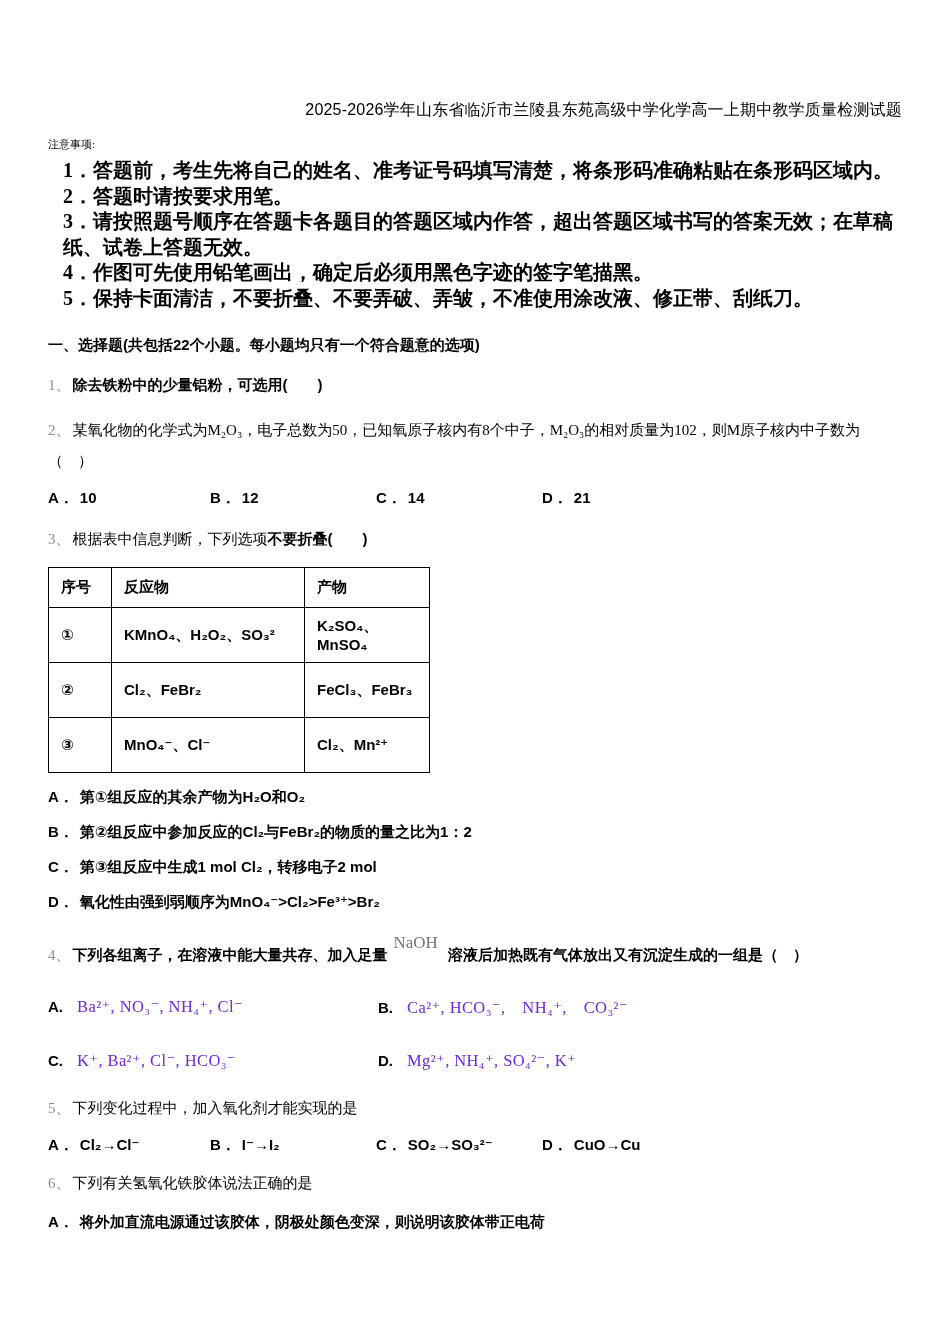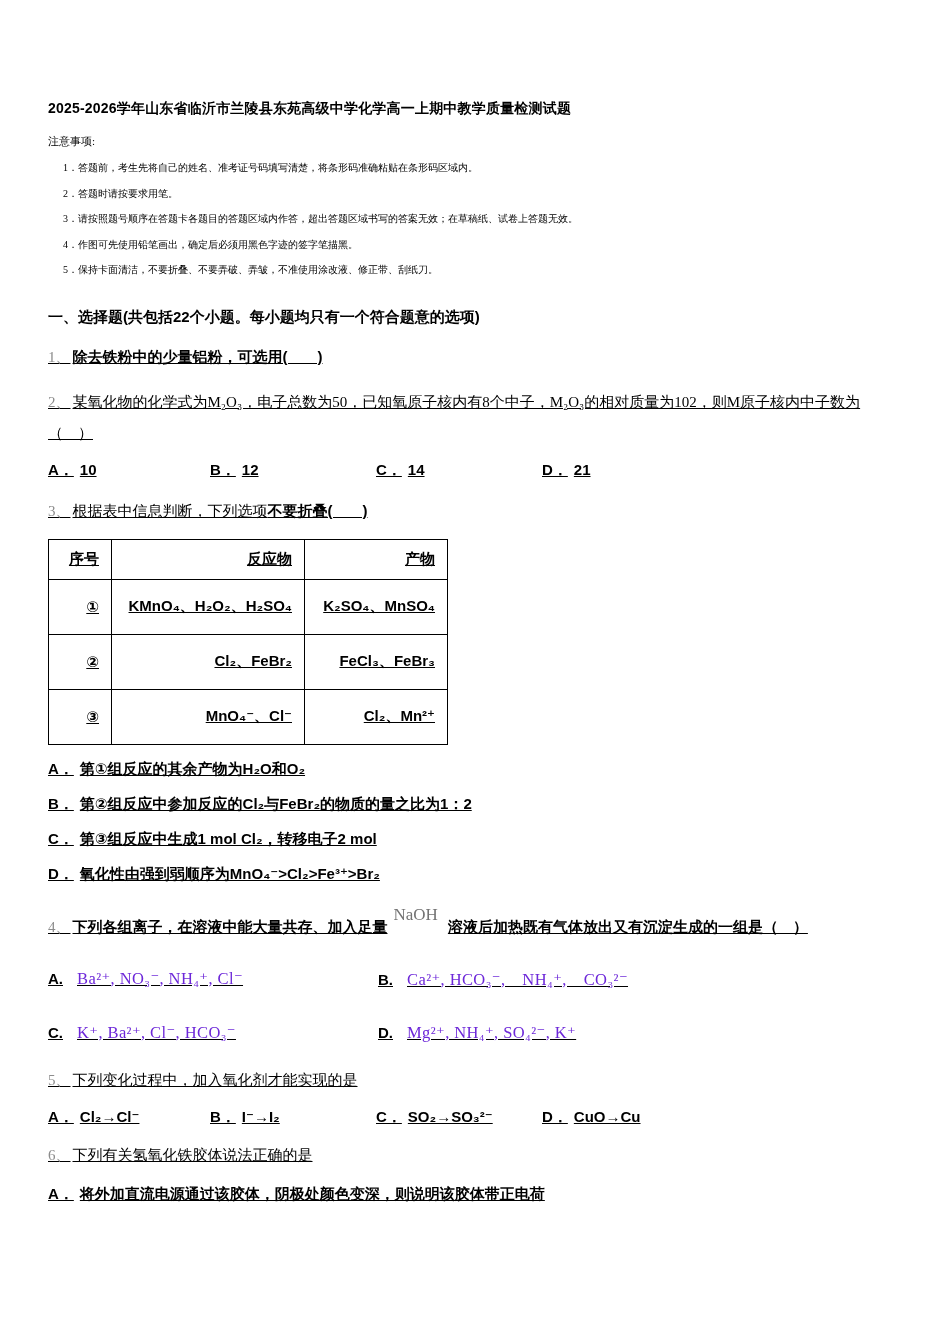--- a/index.html
+++ b/index.html
@@ -10,38 +10,38 @@
     background: #ffffff;
     color: #000000;
     font-family: "Liberation Serif", "DejaVu Serif", serif;
     font-size: 15px;
     overflow: hidden;
   }
   .page { padding: 100px 48px 0 48px; }
 
   .title {
     font-family: "Liberation Sans", "DejaVu Sans", sans-serif;
-    font-weight: 700;
-    font-size: 14px;
-    text-align: left;
+    font-weight: 400;
+    font-size: 16px;
+    text-align: right;
     margin: 0 0 16px 0;
     letter-spacing: 0.2px;
   }
 
   .notice-header { font-size: 11px; margin-bottom: 6px; }
-  .notice-item { font-size: 10px; line-height: 25.5px; padding-left: 15px; }
+  .notice-item { font-size: 20px; line-height: 25.5px; padding-left: 15px; font-weight: bold; }
 
   .section-header {
     font-family: "Liberation Sans", "DejaVu Sans", sans-serif;
     font-weight: 700;
     font-size: 15px;
     margin-top: 25px;
   }
 
-  .question { margin-top: 14px; text-decoration: underline; }
+  .question { margin-top: 14px; }
   .stem { line-height: 31px; font-size: 15px; }
   .qnum { color: #8c8c8c; margin-right: 2px; }
   .gray { color: #000000; }
   .stem-b {
     font-family: "Liberation Sans", "DejaVu Sans", sans-serif;
     font-weight: 700;
   }
 
   .opts4 {
     display: grid;
@@ -56,29 +56,29 @@
 
   .q3-table {
     border-collapse: collapse;
     margin: 12px 0 6px 0;
     font-family: "Liberation Sans", "DejaVu Sans", sans-serif;
     font-weight: 700;
     font-size: 15px;
   }
   .q3-table th, .q3-table td {
     border: 1.6px solid #000;
-    text-align: right;
+    text-align: left;
     padding: 6px 12px;
     vertical-align: middle;
   }
   .q3-table th { font-weight: 700; height: 40px; }
   .q3-table td { height: 55px; }
   .col-no { width: 63px; }
   .col-react { width: 193px; margin-top: 18px; }
-  .col-prod { width: 143px; }
+  .col-prod { width: 125px; }
 
   .q3-opts { margin-top: 10px; }
   .opt-line {
     font-family: "Liberation Sans", "DejaVu Sans", sans-serif;
     font-weight: 700;
     font-size: 15px;
     line-height: 22px;
     margin-top: 13px;
   }
 
@@ -164,21 +164,21 @@
     </div>
     <table class="q3-table">
       <tbody>
           <tr>
         <th class="col-no">序号</th>
         <th class="col-react">反应物</th>
         <th class="col-prod">产物</th>
       </tr>
       <tr>
         <td>①</td>
-        <td>KMnO₄、H₂O₂、H₂SO₄</td>
+        <td>KMnO₄、H₂O₂、SO₃²</td>
         <td>K₂SO₄、MnSO₄</td>
       </tr>
       <tr>
         <td>②</td>
         <td>Cl₂、FeBr₂</td>
         <td>FeCl₃、FeBr₃</td>
       </tr>
       <tr>
         <td>③</td>
         <td>MnO₄⁻、Cl⁻</td>

